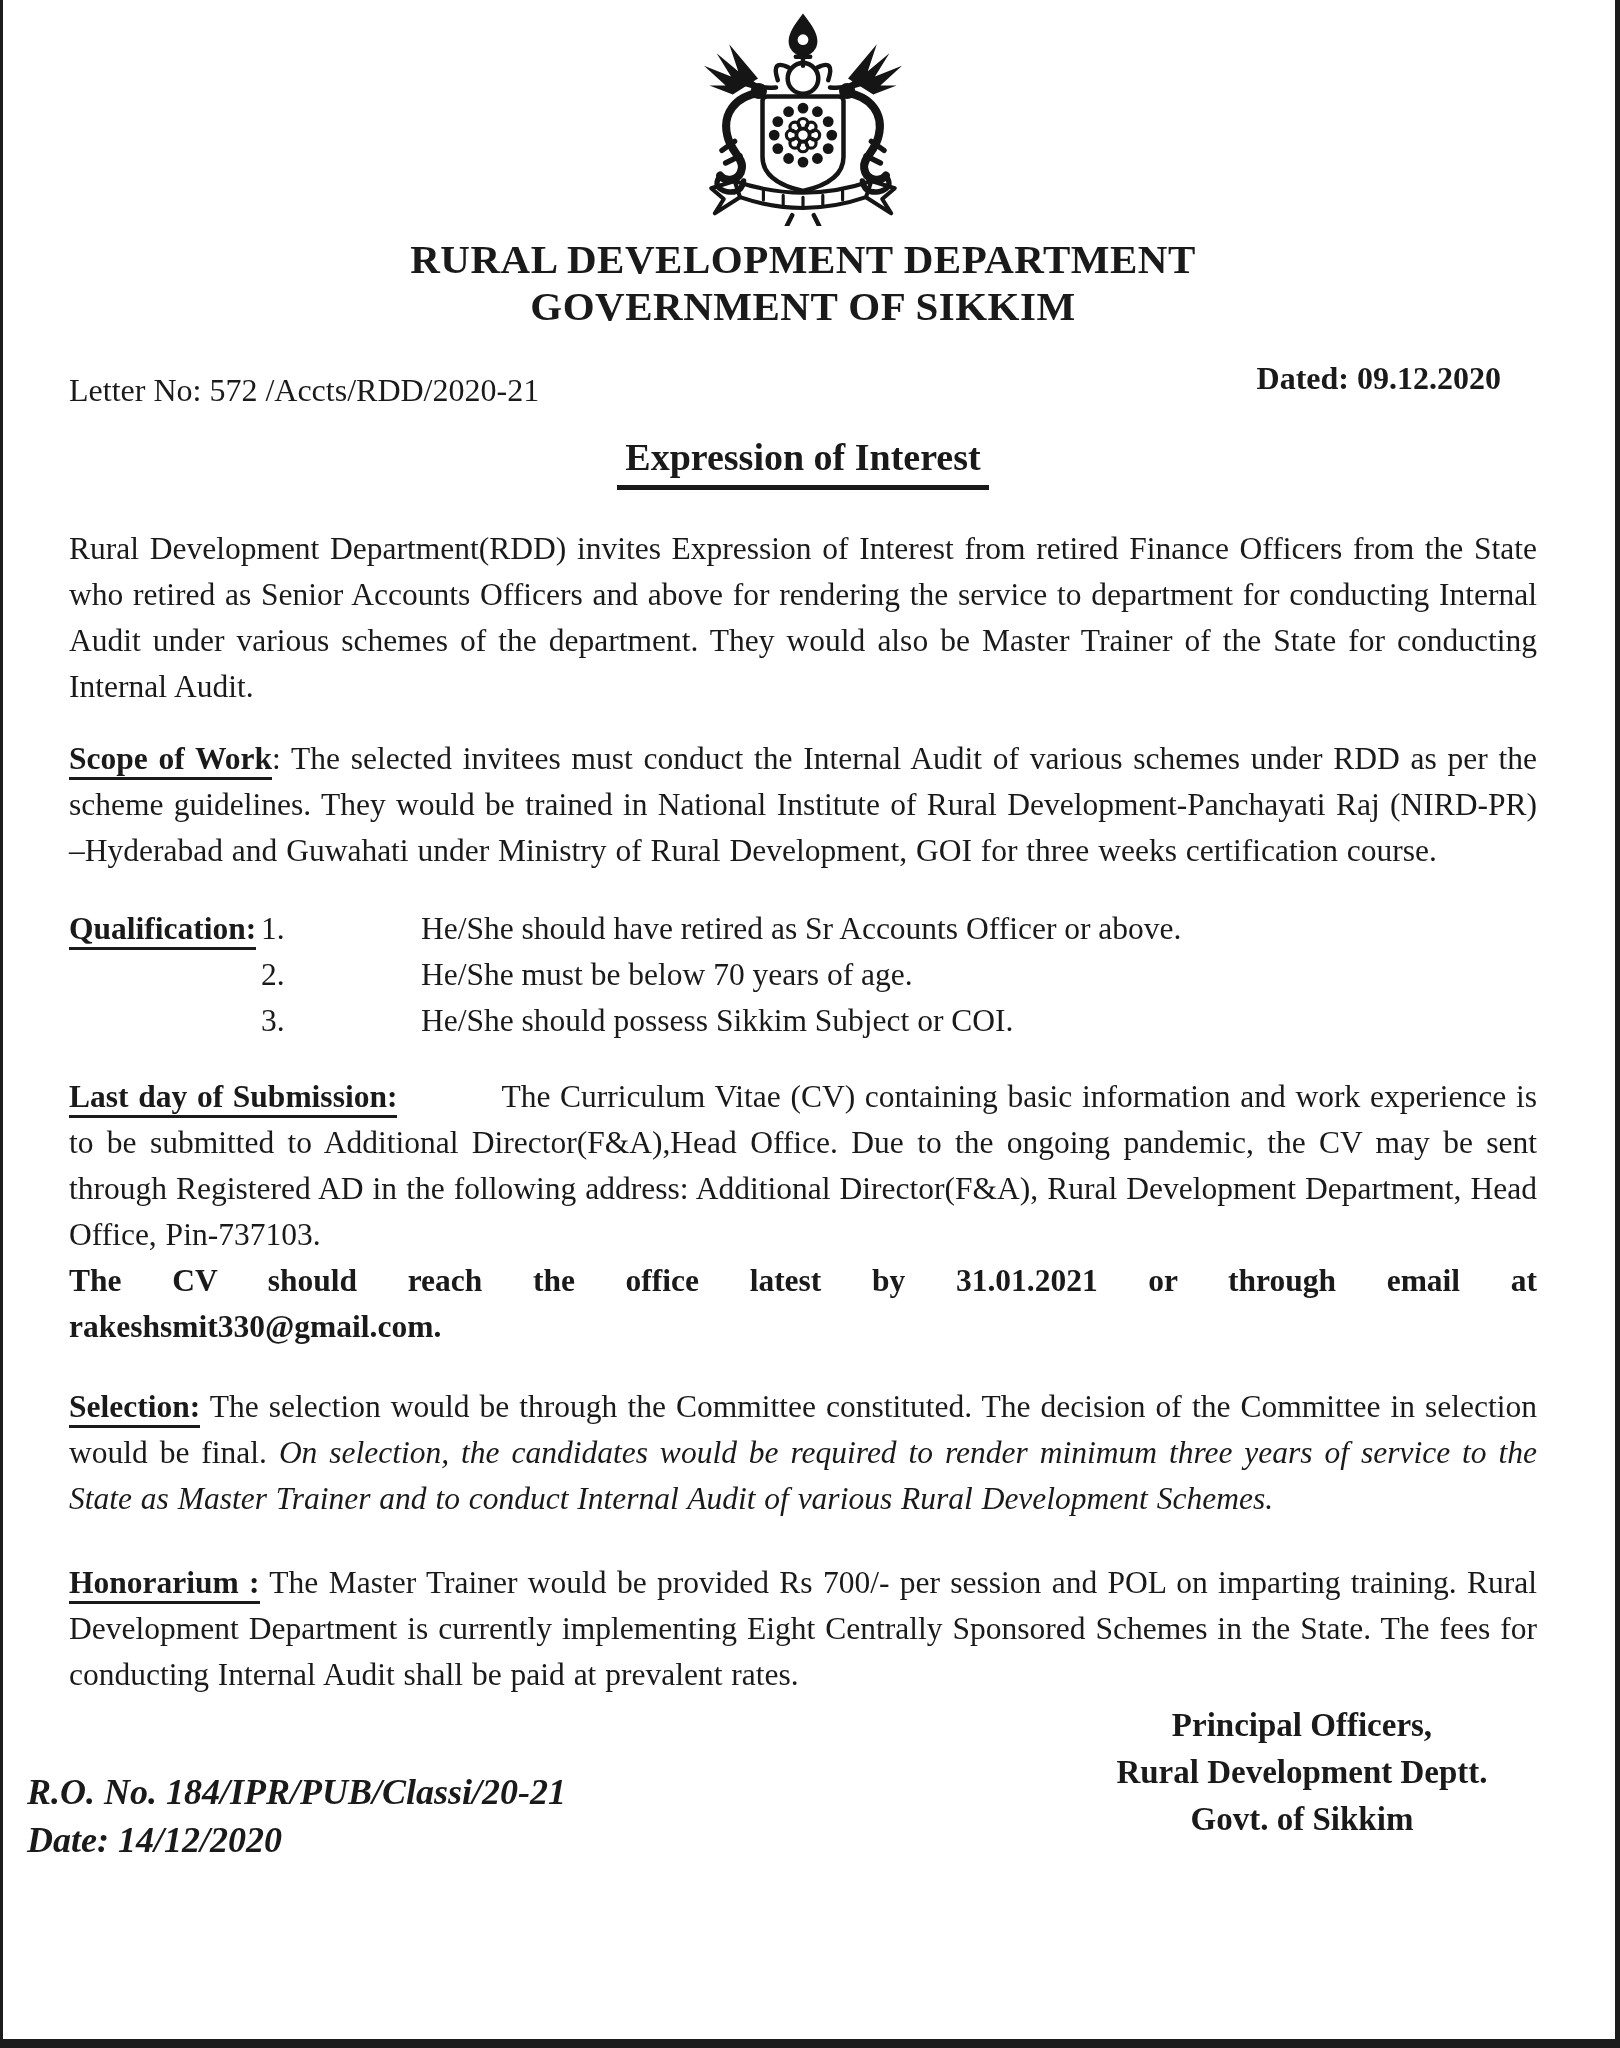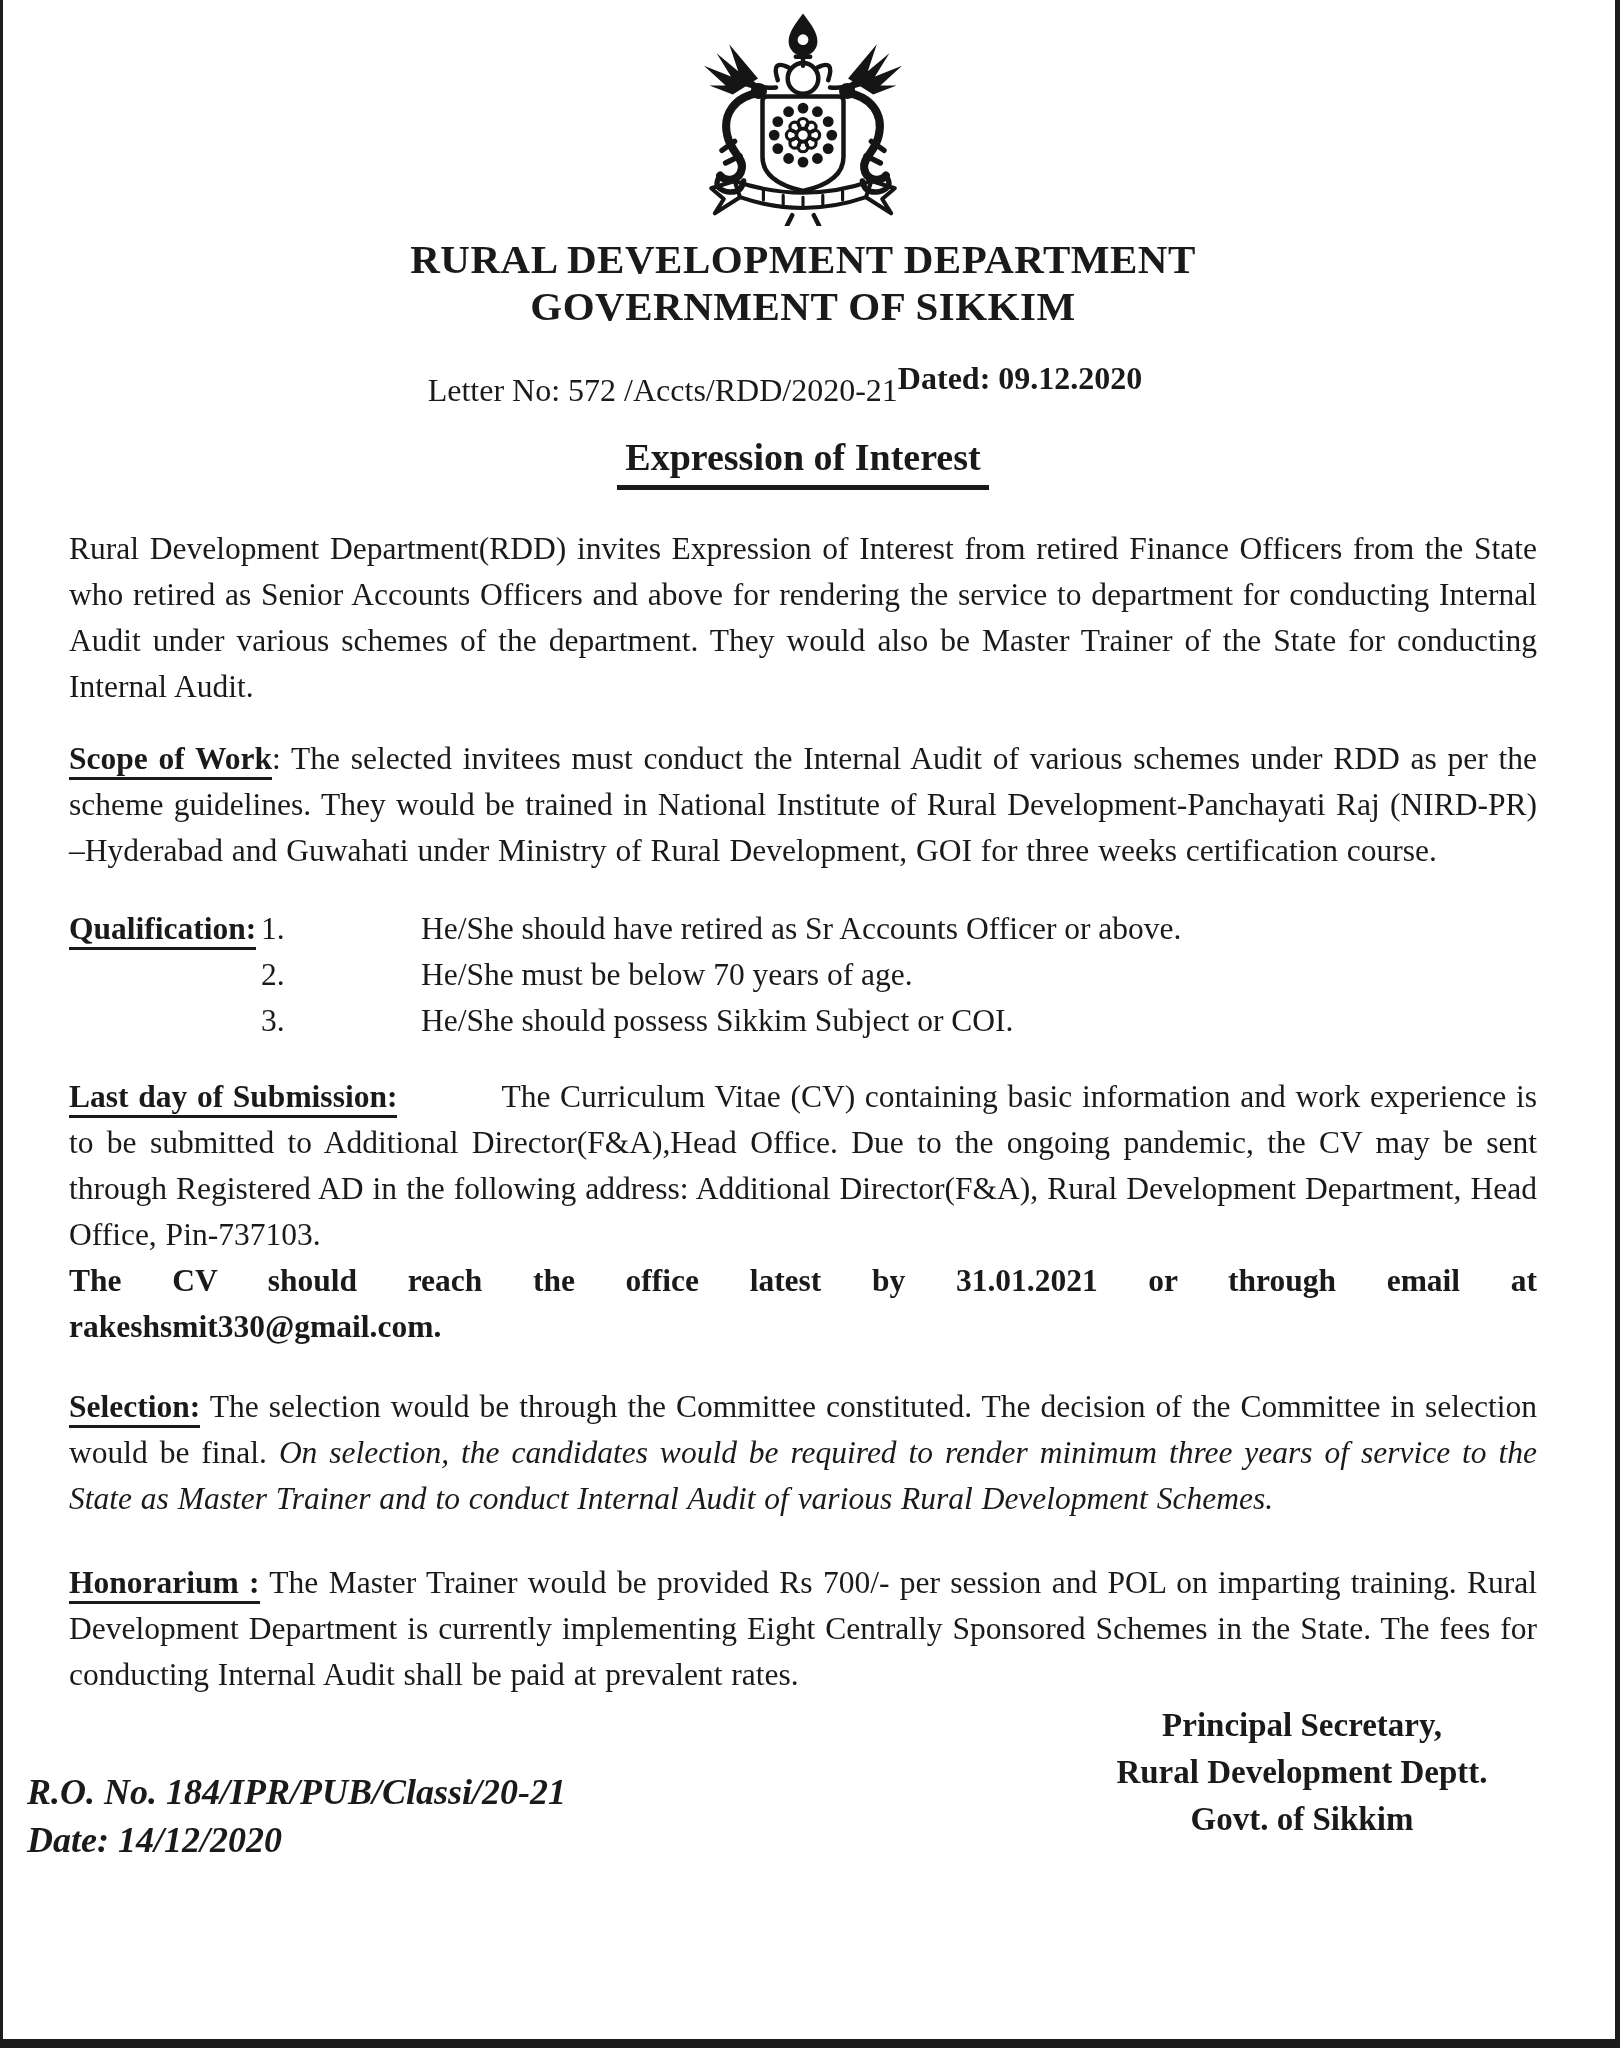--- a/index.html
+++ b/index.html
@@ -23,21 +23,21 @@
   .org-name {
     text-align:center; font-weight:700; font-size:41px; line-height:46px;
     margin-top:10px; letter-spacing:0.5px;
   }
   .gov-name {
     text-align:center; font-weight:700; font-size:41px; line-height:48px;
     letter-spacing:0.5px;
   }
   
   .letter-row {
-    margin-top:40px; display:flex; justify-content:center;
+    margin-top:40px; display:flex; justify-content:space-between;
     font-size:32px; line-height:40px;
   }
   .letter-row .dated { margin-top:-12px; margin-right:36px;font-weight:bold; }
   
   .title-wrap { margin-top:22px; text-align:center; }
   .doc-title {
     display:inline-block; font-weight:700; font-size:38px; line-height:50px;
     border-bottom:5px solid #1a1a1a; padding:0 8px 3px;
   }
   
@@ -186,19 +186,19 @@
   <p class="para p-selection"><span class="sec-label">Selection:</span><span> The selection would be through the Committee constituted. The decision of the Committee in selection would be final. </span><span class="italic">On selection, the candidates would be required to render minimum three years of service to the State as Master Trainer and to conduct Internal Audit of various Rural Development Schemes.</span></p>
 
   <p class="para p-honorarium"><span class="sec-label">Honorarium :</span><span> The Master Trainer would be provided Rs 700/- per session and POL on imparting training. Rural Development Department is currently implementing Eight Centrally Sponsored Schemes in the State. The fees for conducting Internal Audit shall be paid at prevalent rates.</span></p>
 
   <div class="bottom-area">
     <div class="footer-left">
       <div>R.O. No. 184/IPR/PUB/Classi/20-21</div>
       <div>Date: 14/12/2020</div>
     </div>
     <div class="sig-block">
-      <div>Principal Secretary,</div>
+      <div>Principal Officers,</div>
       <div>Rural Development Deptt.</div>
       <div>Govt. of Sikkim</div>
     </div>
   </div>
 
 </div>
 
 </body></html>

